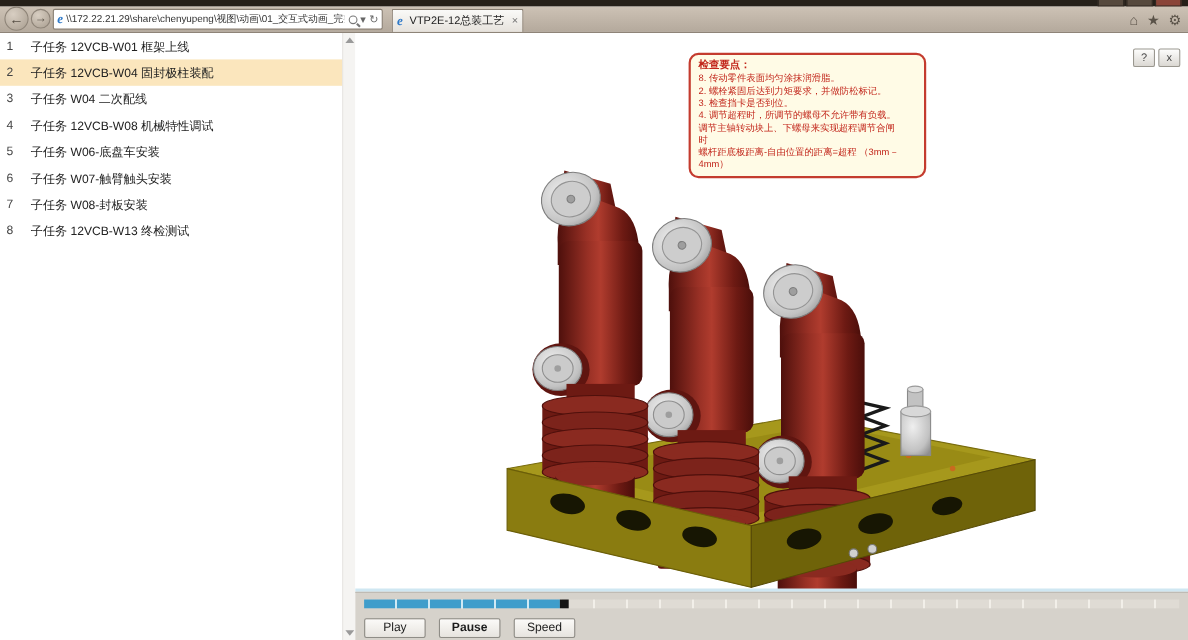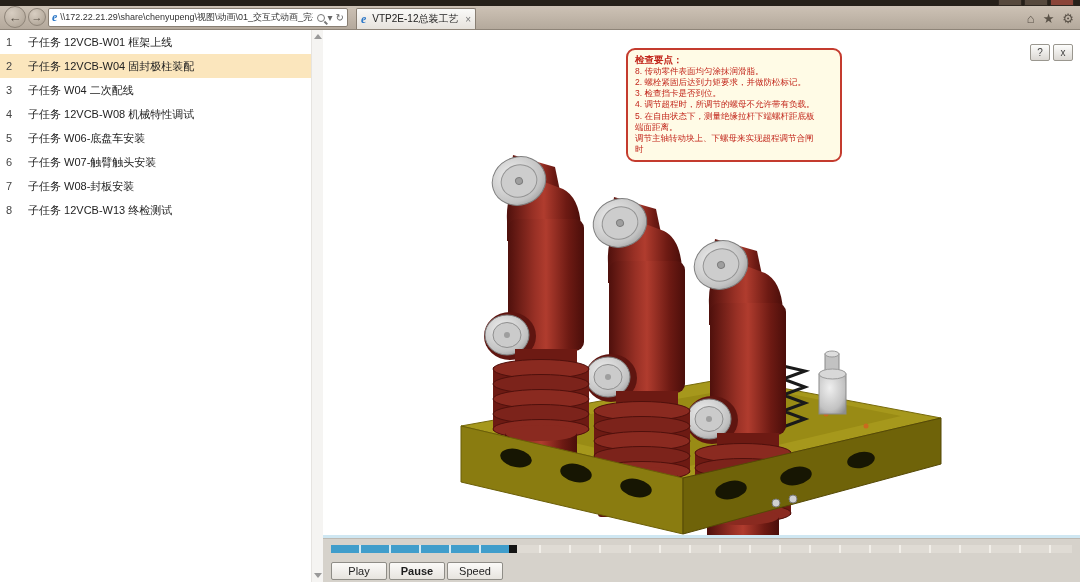--- a/index.html
+++ b/index.html
@@ -51,21 +51,21 @@
 
   .model-box { position:absolute; left:108px; top:98px; width:522px; height:408px; }
 
   .viewport-edge { position:absolute; left:0; right:0; bottom:44px; height:3px; background:#cfe7f2; }
 
   
   .bottom-bar { position:absolute; left:0; right:0; bottom:0; height:44px; background:#d6d2cb; border-top:1px solid #bdb9b2; }
   .timeline { position:absolute; left:8px; right:8px; top:6px; height:8px; background:repeating-linear-gradient(90deg,#dfdbd4 0 28px,#f2efe9 28px 30px); }
   .timeline-fill { position:absolute; left:0; top:0; height:100%; background:repeating-linear-gradient(90deg,#3f9dcb 0 28px,#cfe9f5 28px 30px); }
   .timeline-marker { position:absolute; top:0; width:8px; height:8px; background:#141414; }
-  .transport { position:absolute; left:8px; top:23px; display:flex; gap:2px; }
+  .transport { position:absolute; left:8px; top:23px; display:flex; gap:12px; }
   .tbtn { min-width:56px; height:18px; background:linear-gradient(#fbfaf8,#e7e4df); border:1px solid #8f8d87; border-radius:2px; font-size:11px; color:#1d1d1d; display:flex; align-items:center; justify-content:center; padding:0 8px; }
   .tbtn.bold { font-weight:bold; }
   .options { position:absolute; right:8px; top:24px; display:flex; align-items:center; gap:4px; font-size:11px; color:#1d1d1d; }
   .options input[type=checkbox] { width:12px; height:12px; margin:0 8px 0 1px; }
   .options select { font-size:10px; height:17px; font-family:"Liberation Sans",sans-serif; }
 </style>
 </head>
 <body>
 
 <div class="titlebar">
@@ -149,22 +149,22 @@
       <div class="viewer-btn">?</div>
       <div class="viewer-btn">x</div>
     </div>
 
     <div class="note">
       <div class="note-title">检查要点：</div>
       <div>8. 传动零件表面均匀涂抹润滑脂。</div>
       <div>2. 螺栓紧固后达到力矩要求，并做防松标记。</div>
       <div>3. 检查挡卡是否到位。</div>
       <div>4. 调节超程时，所调节的螺母不允许带有负载。</div>
-      <div>5. 在自由状态下，测量绝缘拉杆下端螺杆距底板端面距离。</div>
       <div>调节主轴转动块上、下螺母来实现超程调节合闸时</div>
+      <div>螺杆距底板距离-自由位置的距离=超程 （3mm－4mm）</div>
     </div>
 
     <div class="model-box">
       <svg width="522" height="408" viewBox="0 0 522 408">
         <defs>
           <linearGradient id="mg" x1="0" y1="0" x2="1" y2="0">
             <stop offset="0" stop-color="#4f100c"></stop>
             <stop offset="0.35" stop-color="#983025"></stop>
             <stop offset="0.5" stop-color="#b03c2e"></stop>
             <stop offset="0.8" stop-color="#6d1a13"></stop>

